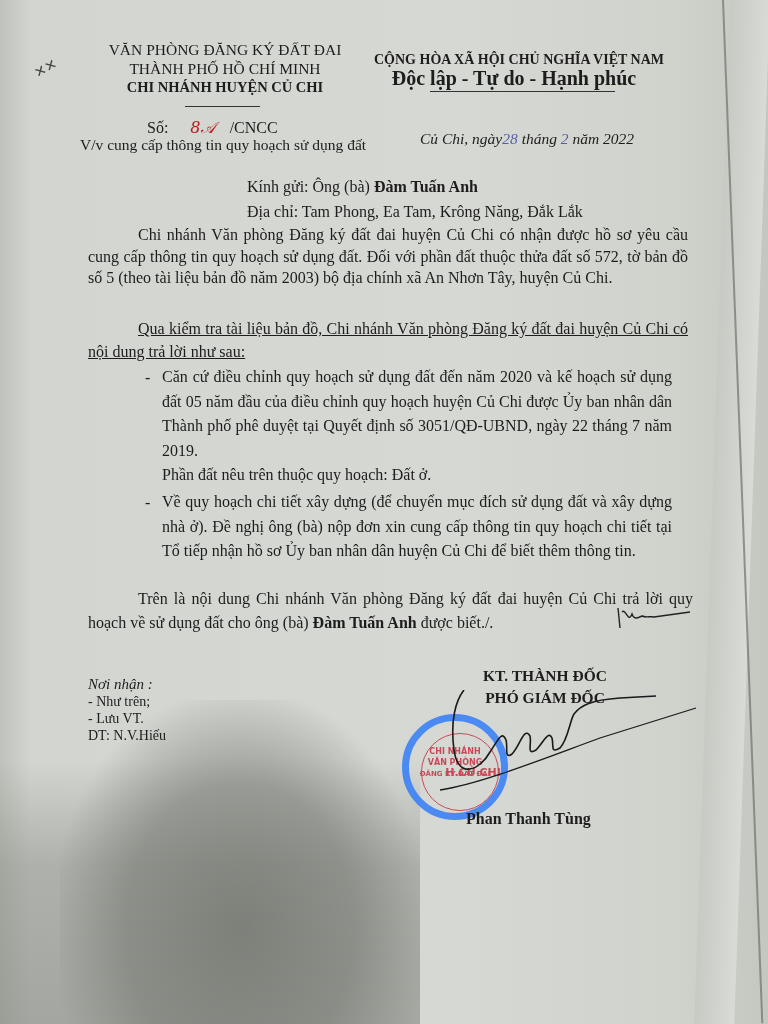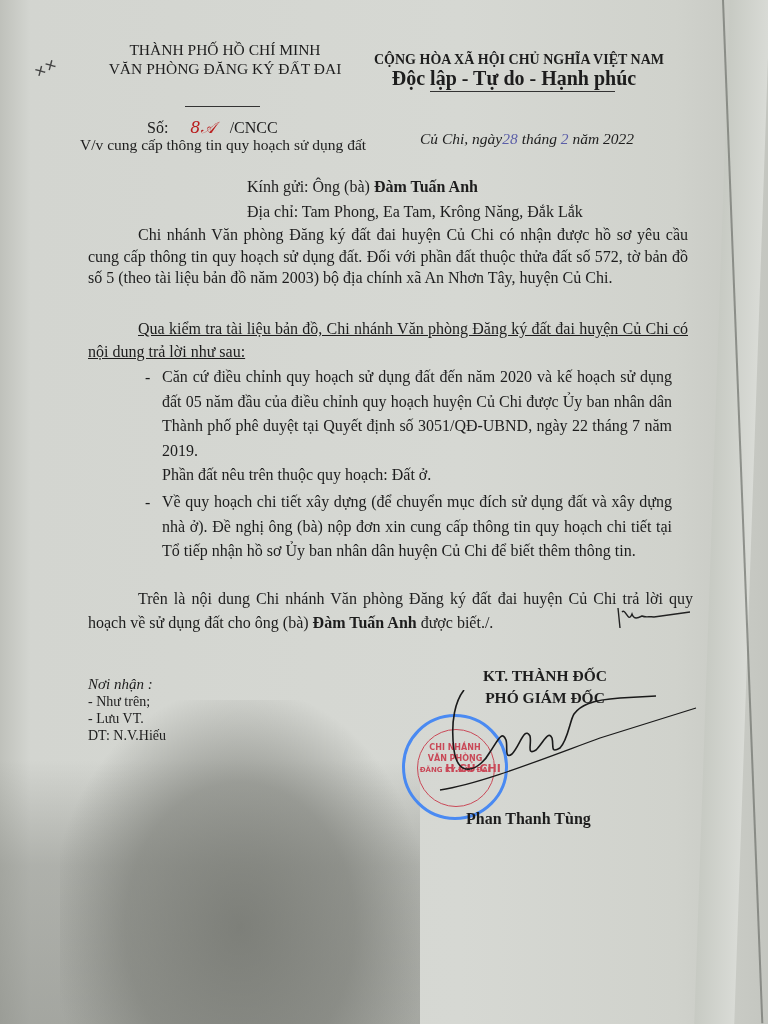--- a/index.html
+++ b/index.html
@@ -45,21 +45,21 @@
   .p { position:absolute; left:88px; width:600px; text-align:justify; }
   .indent { text-indent:50px; }
   .bullet { position:absolute; left:145px; font-size:16px; }
   .bp { position:absolute; left:162px; width:510px; text-align:justify; font-size:16px; line-height:24.5px; }
   .noi { left:88px; top:676px; font-size:14px; line-height:17px; }
   .noi .t { font-weight:normal; font-style:italic; font-size:15px; }
   .sig-title { left:440px; top:665px; width:210px; text-align:center; font-weight:bold; font-size:15.5px; line-height:22px; }
   .signer { left:466px; top:810px; font-weight:bold; font-size:16px; }
   .stamp {
     position:absolute; left:402px; top:714px; width:106px; height:106px; border-radius:50%;
-    border:3px solid #3b82f6; box-sizing:border-box; color:#c8394a;
+    border:7px solid #3b82f6; box-sizing:border-box; color:#c8394a;
     font-family:"DejaVu Sans",sans-serif; text-align:center; opacity:.9;
   }
   .stamp .inner {
     position:absolute; left:12px; top:12px; width:76px; height:76px; border-radius:50%;
     border:1.5px solid #c8394a;
   }
   .stamp .l1 { position:absolute; left:0; width:100%; font-size:8px; font-weight:bold; line-height:10px; }
   .stamp .big { font-size:11px; }
   .sig-svg { position:absolute; left:420px; top:690px; }
   .mark { left:34px; top:60px; font-size:14px; color:#444; transform:rotate(-30deg); }
@@ -69,22 +69,23 @@
 
 <div class="paper"></div>
 <div class="edge-right"></div>
 <div class="edge"></div>
 <div class="shadow2"></div>
 <div class="shadow"></div>
 
 <div class="abs mark">✕✕</div>
 
 <div class="abs hdr-left">
+  <div>VĂN PHÒNG ĐĂNG KÝ ĐẤT ĐAI</div>
   <div>THÀNH PHỐ HỒ CHÍ MINH</div>
-  <div>VĂN PHÒNG ĐĂNG KÝ ĐẤT ĐAI</div>
+  <div class="b">CHI NHÁNH HUYỆN CỦ CHI</div>
 </div>
 <div class="abs hdr-rule-l"></div>
 
 <div class="abs hdr-right">
   <div>CỘNG HÒA XÃ HỘI CHỦ NGHĨA VIỆT NAM</div>
   <div class="sub">Độc lập - Tự do - Hạnh phúc</div>
 </div>
 <div class="abs hdr-rule-r"></div>
 
 <div class="abs so">

